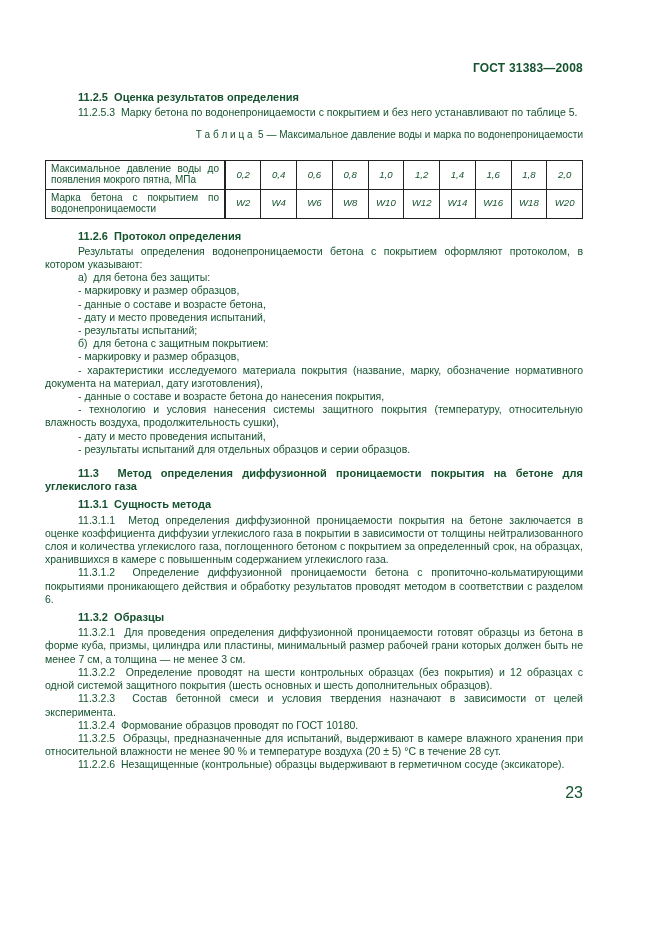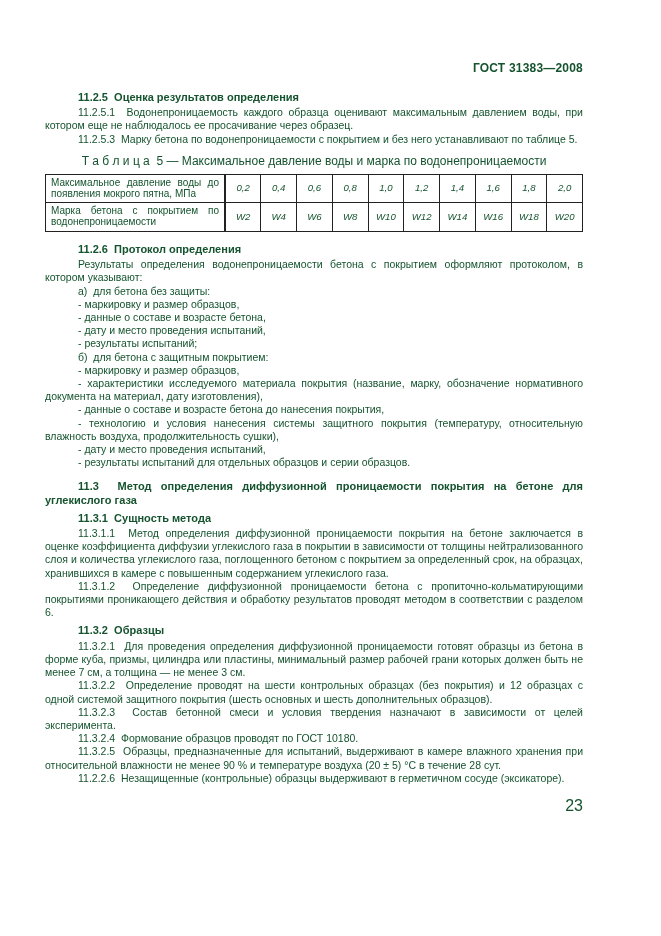--- a/index.html
+++ b/index.html
@@ -18,43 +18,42 @@
     font-weight:700;font-size:11px;line-height:13.2px;
     margin:5px 0 2px 0;text-indent:33px;text-align:justify;
   }
   .h.mt0{margin-top:0;}
   .h.sp{margin-top:11px;}
   .body{
     font-size:10.5px;line-height:13.2px;margin:0;
     text-align:justify;text-indent:33px;
   }
   .caption{
-    font-size:12px;line-height:11px;margin:10px 0 7px 0;
-    text-indent:0;text-align:center;
+    font-size:10px;line-height:11px;margin:10px 0 20px 0;
+    text-indent:0;text-align:right;
   }
   table.t5{width:538px;border-collapse:collapse;table-layout:fixed;}
   table.t5 td{
     border:1px solid #222222;
     font-size:10px;line-height:10.8px;
     padding:3px 5px;vertical-align:middle;
   }
   table.t5 td.lbl{width:168px;text-align:justify;border-right-width:2px;}
   table.t5 td.val{text-align:center;font-size:9.6px;font-style:italic;}
   .pgnum{font-size:16px;text-align:right;margin-top:12px;}
 </style>
 </head>
 <body>
 
 <div class="page">
   <div class="content">
 
     <div class="running-header">ГОСТ 31383—2008</div>
 
     <p class="h mt0">11.2.5&nbsp; Оценка результатов определения</p>
-    <p class="body">11.2.5.1&nbsp; Водонепроницаемость каждого образца оценивают максимальным давлением воды, при котором еще не наблюдалось ее просачивание через образец.</p>
     <p class="body">11.2.5.3&nbsp; Марку бетона по водонепроницаемости с покрытием и без него устанавливают по таблице 5.</p>
 
     <p class="caption">Т а б л и ц а&nbsp; 5 — Максимальное давление воды и марка по водонепроницаемости</p>
 
     <table class="t5">
       <tbody>
         <tr>
           <td class="lbl">Максимальное давление воды до появления мокрого пятна, МПа</td>
           <td class="val">0,2</td>
           <td class="val">0,4</td>

